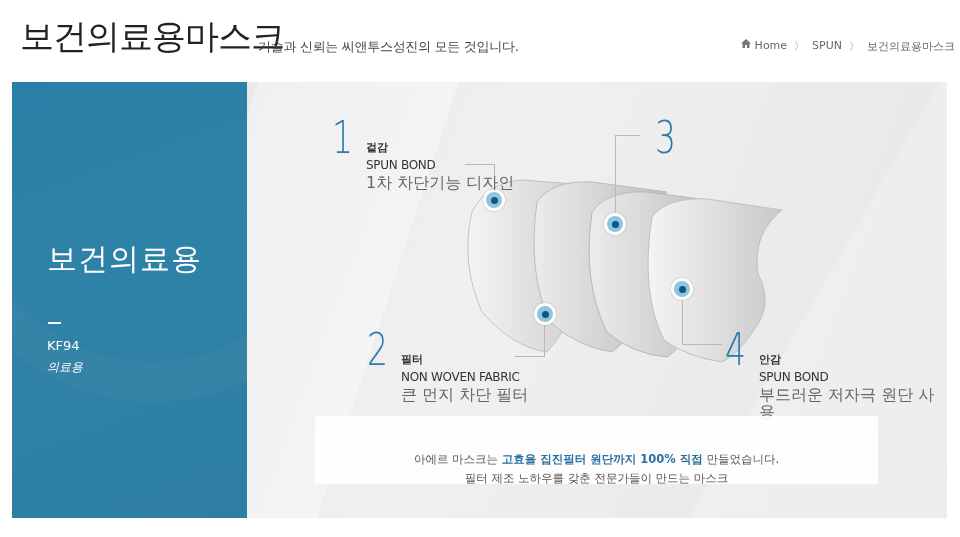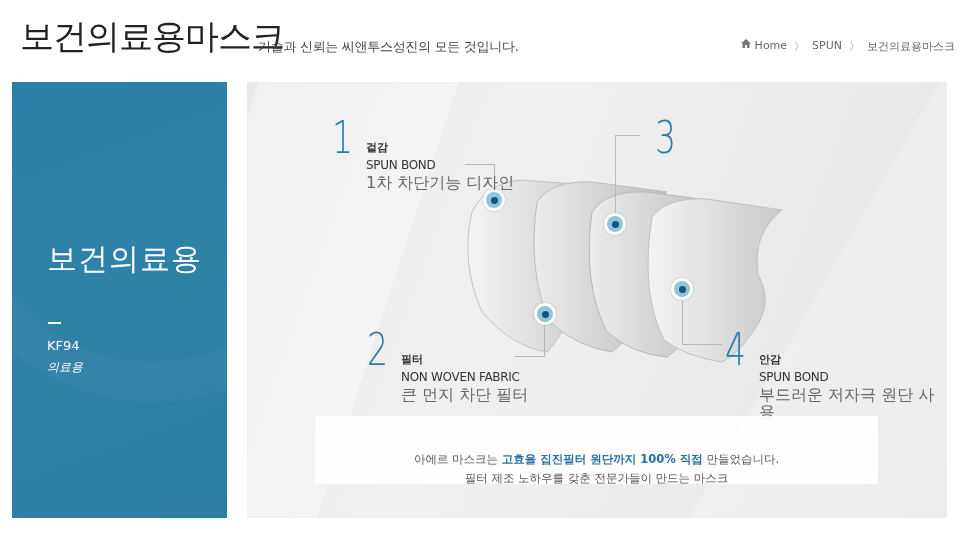--- a/index.html
+++ b/index.html
@@ -7,21 +7,21 @@
   body { font-family: "DejaVu Sans", "Liberation Sans", sans-serif; color: #333; position: relative; }
 
   .header { position: absolute; left: 8px; top: 0; width: 960px; height: 70px; }
   .page-title { position: absolute; left: 12px; top: 14px; font-size: 34px; font-weight: 400; color: #222; letter-spacing: -1px; line-height: 44px; }
   .page-subtitle { position: absolute; left: 250px; top: 38px; font-size: 13px; color: #444; letter-spacing: -0.3px; }
   .breadcrumb { position: absolute; right: 13px; top: 39px; font-size: 11px; color: #666; display: flex; align-items: flex-start; gap: 4px; }
   .breadcrumb .sep { color: #888; font-size: 11px; margin: 0 3px; }
   .breadcrumb .home-icon { width: 10px; height: 9px; display: inline-block; }
 
   .hero { position: absolute; left: 12px; top: 82px; width: 935px; height: 436px; }
-  .side-panel { position: absolute; left: 0; top: 0; width: 215px; height: 436px;
+  .side-panel { position: absolute; left: 0; top: 0; width: 235px; height: 436px;
     background: linear-gradient(160deg, #2a7fa6 0%, #2f82a7 40%, #2e7ea3 100%); overflow: hidden; }
   .side-panel::before { content: ""; position: absolute; left: -80px; top: -120px; width: 360px; height: 360px;
     border-radius: 50%; border: 40px solid rgba(255,255,255,0.03); }
   .side-title { position: absolute; left: 35px; top: 160px; font-size: 30px; line-height: 34px; color: #fff; font-weight: 300; letter-spacing: 1px; }
   .side-dash { position: absolute; left: 36px; top: 240px; width: 13px; height: 2px; background: #fff; }
   .side-sub1 { position: absolute; left: 35px; top: 256px; font-size: 13px; color: #fff; }
   .side-sub2 { position: absolute; left: 35px; top: 277px; font-size: 12px; color: #fff; font-style: italic; }
 
   .main-panel { position: absolute; left: 235px; top: 0; width: 700px; height: 436px;
     background: linear-gradient(110deg, #e9e9e9 0%, #f0f0f0 35%, #ececec 60%, #e6e6e6 100%); overflow: hidden; }

